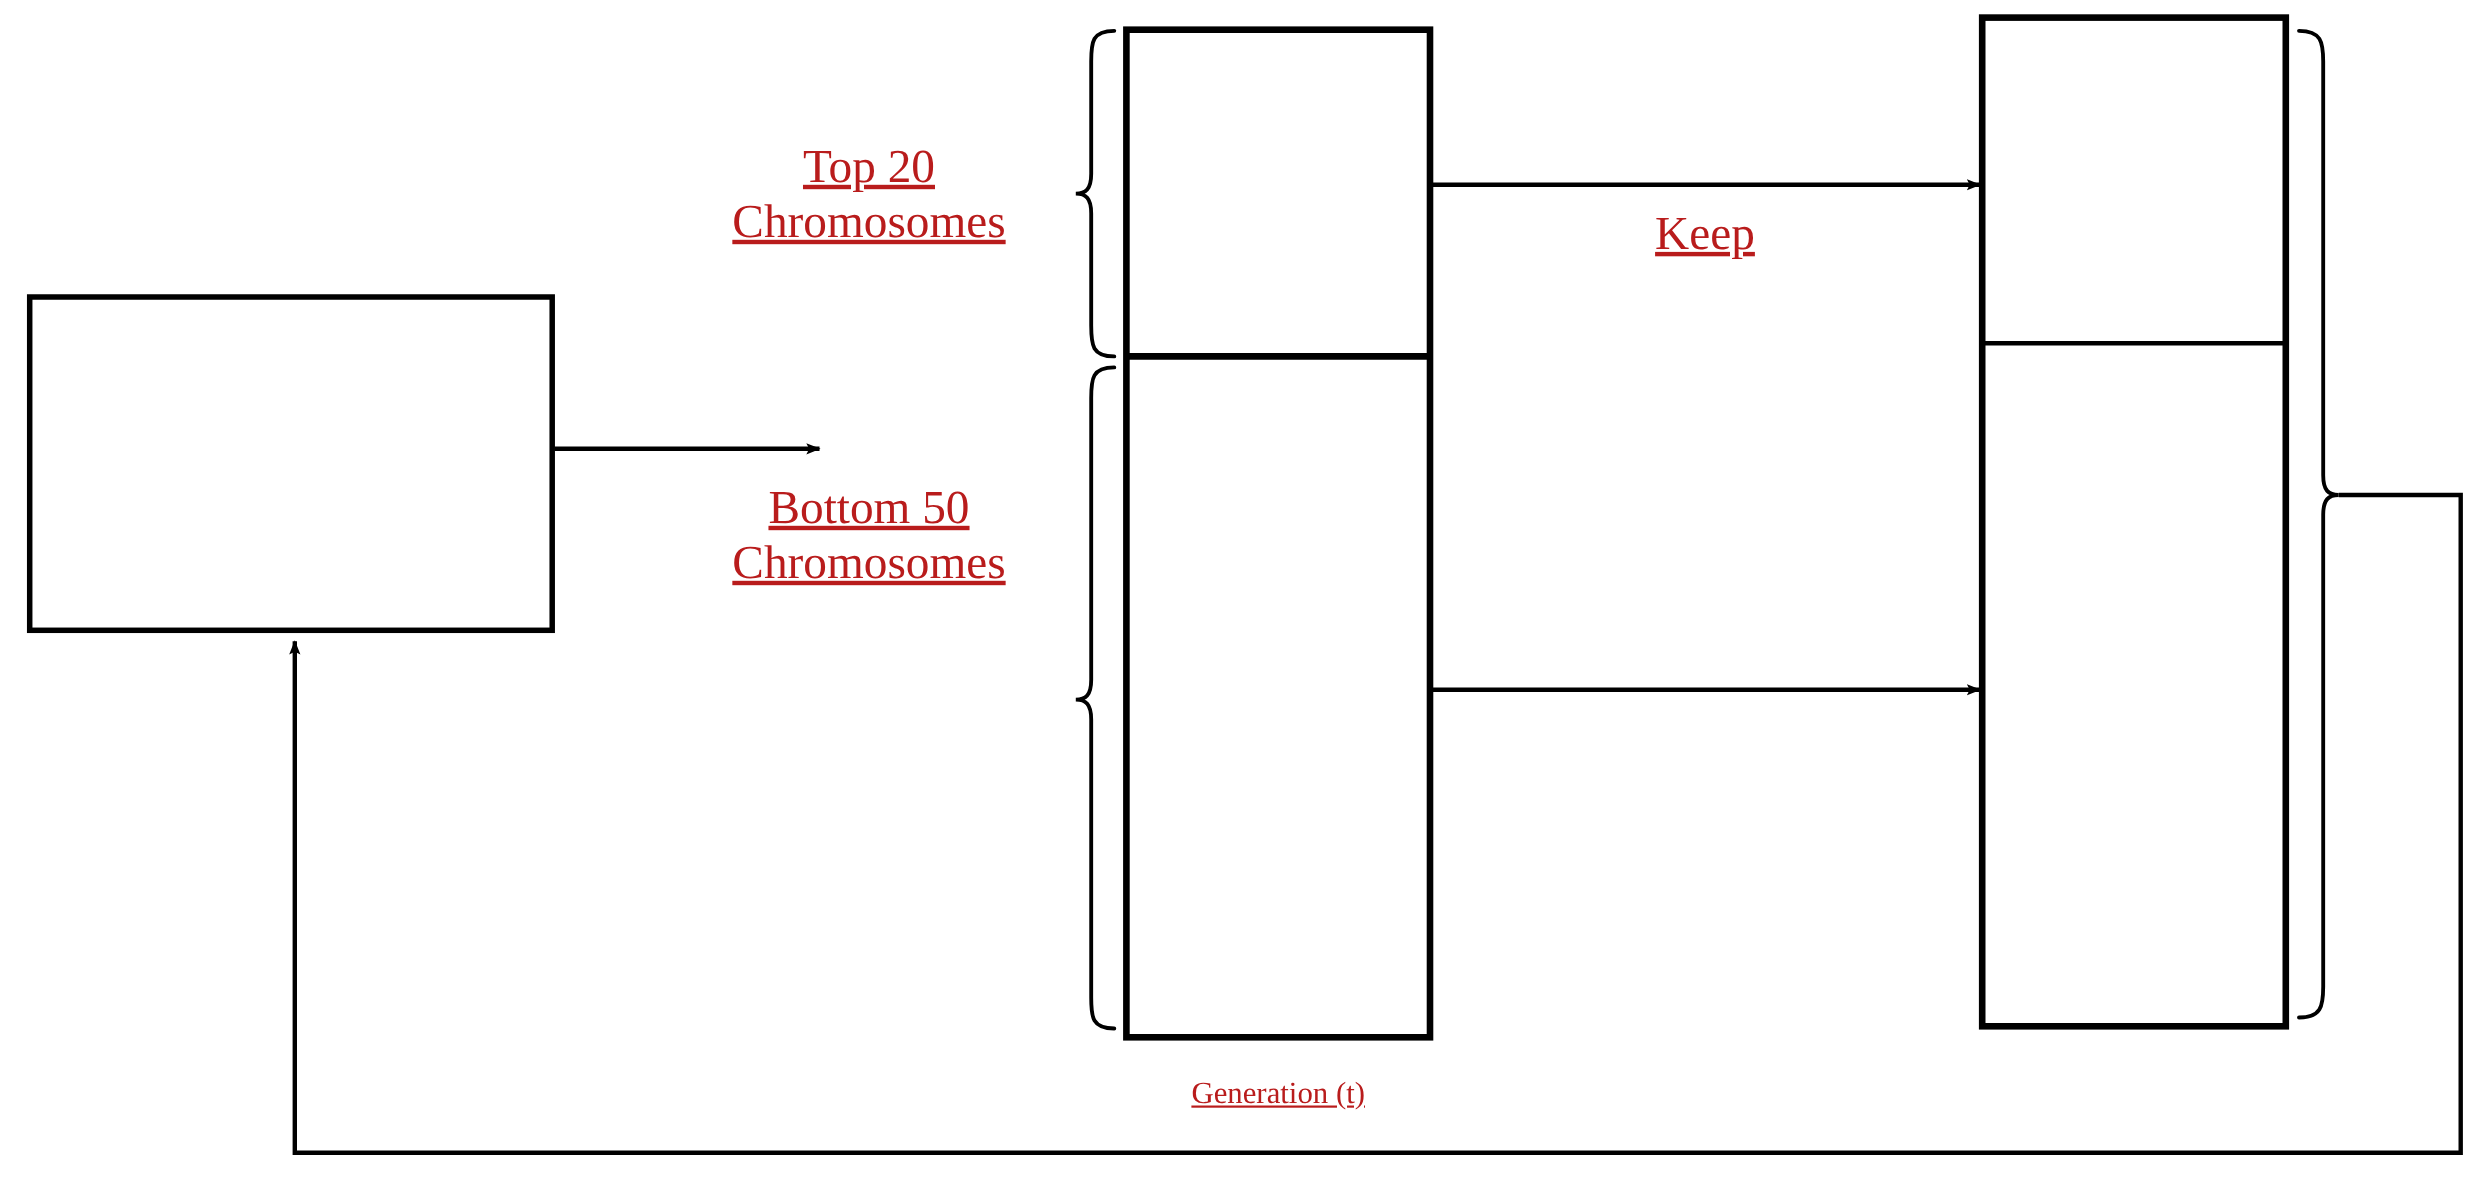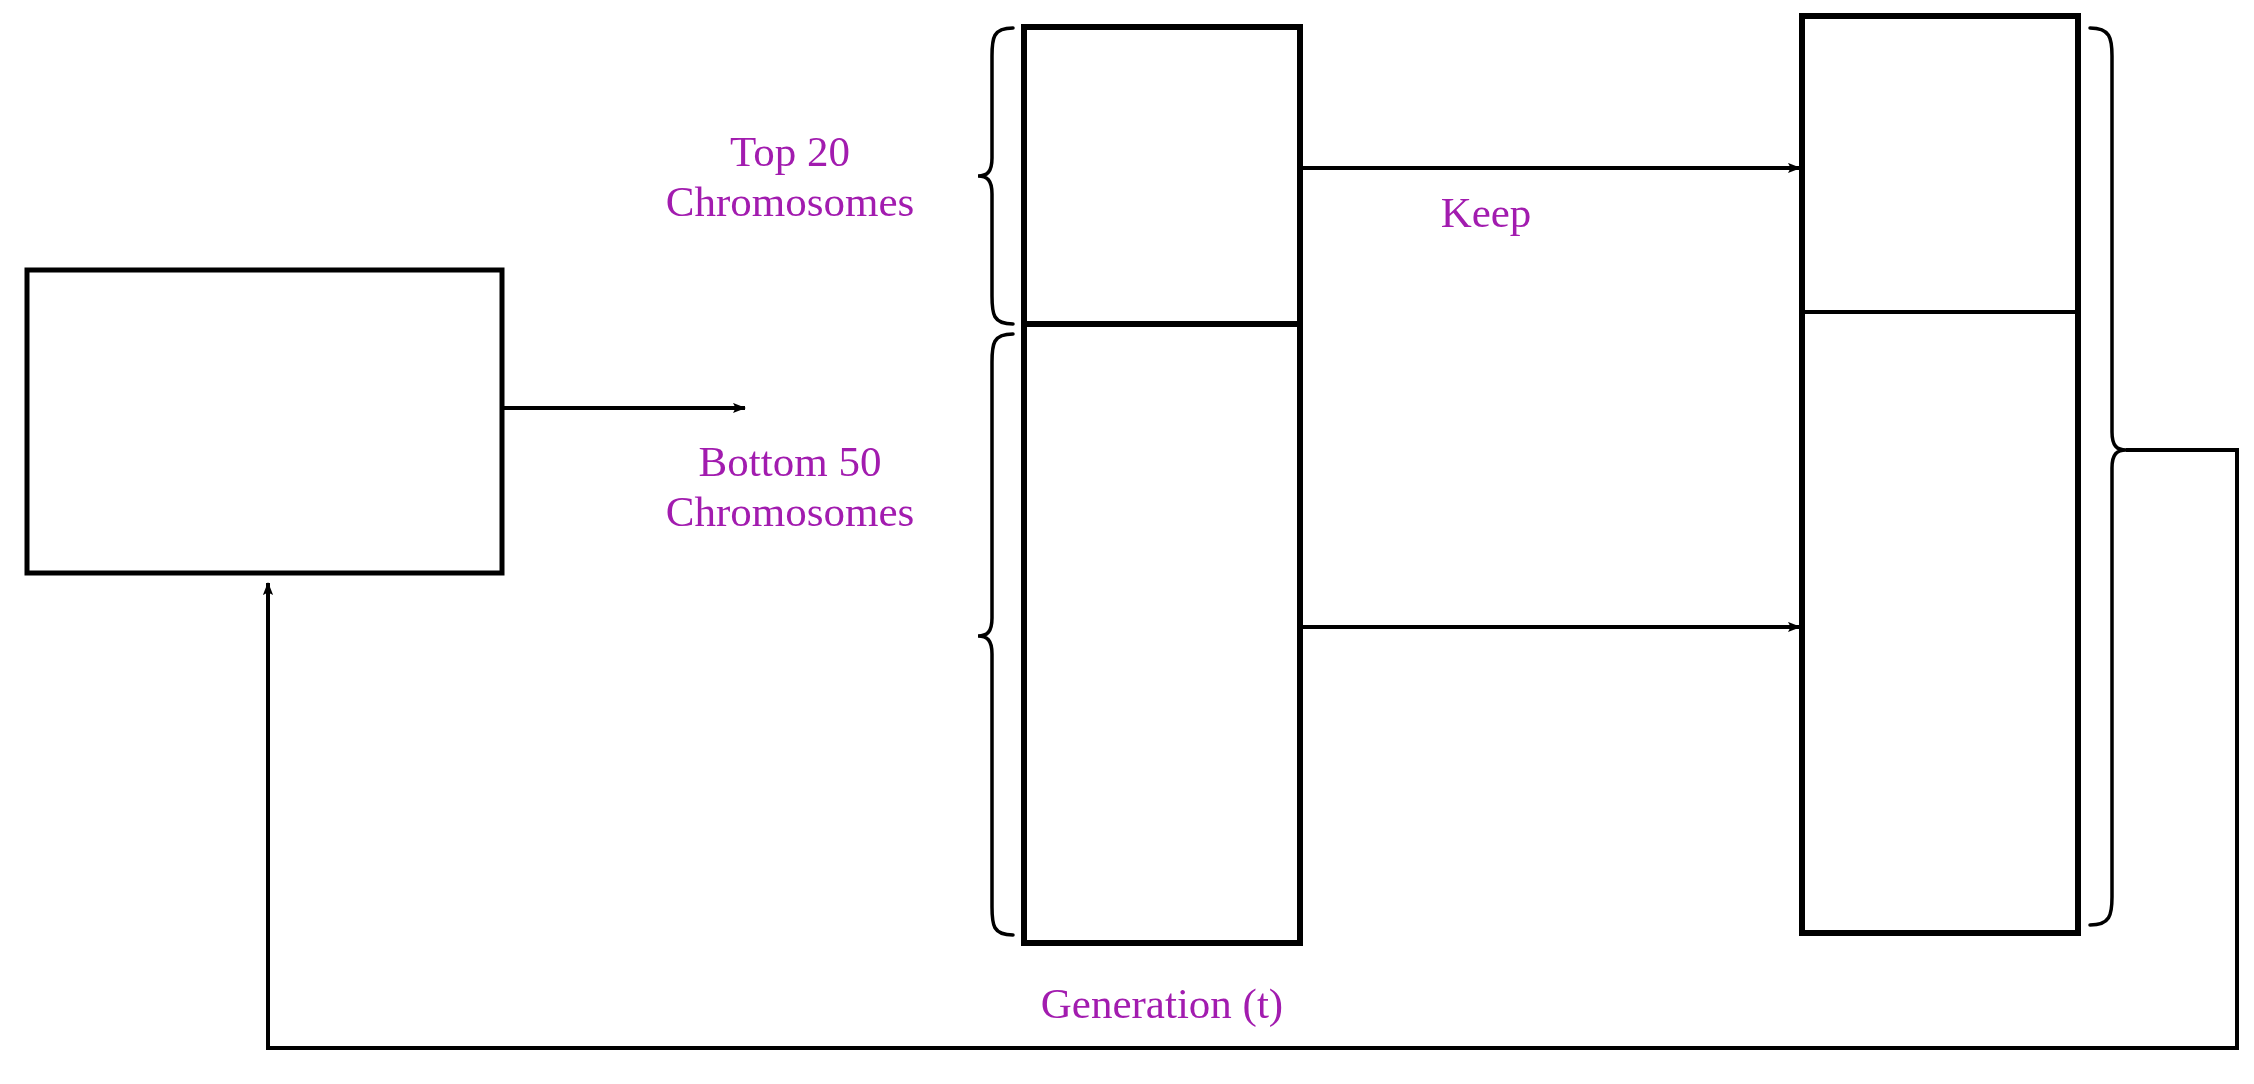--- a/index.html
+++ b/index.html
@@ -17,37 +17,38 @@
   }
   #diagram-svg {
     position: absolute;
     top: 0;
     left: 0;
     width: 2254px;
     height: 1084px;
   }
   .lbl {
     position: absolute;
-    color: #a21caf;
+    color: #b91c1c;
     text-align: center;
     line-height: 1.16;
     white-space: pre-line;
     font-family: "Liberation Serif", "DejaVu Serif", serif;
+    text-decoration: underline;
   }
   .lbl-box {
     font-size: 43px;
   }
   .lbl-brace {
     font-size: 43px;
   }
   .lbl-arrow {
     font-size: 43px;
   }
   .lbl-gen {
-    font-size: 43px;
+    font-size: 28px;
   }
 </style>
 </head>
 <body>
 
 <div id="canvas">
 
   <svg id="diagram-svg" viewBox="0 0 2254 1084">
     <defs>
       <marker id="arrowhead" markerWidth="13" markerHeight="11" refX="12" refY="5.5" orient="auto" markerUnits="userSpaceOnUse">
@@ -105,19 +106,19 @@
              L 268 583" fill="none" stroke="#000000" stroke-width="4" marker-end="url(#arrowhead-up)"></path>
   </svg>
 
 
   <div class="lbl lbl-brace" style="left:600px; top:127px; width:380px;">Top 20
 Chromosomes</div>
 
   <div class="lbl lbl-brace" style="left:600px; top:437px; width:380px;">Bottom 50
 Chromosomes</div>
 
-  <div class="lbl lbl-arrow" style="left:1296px; top:188px; width:380px;">Keep</div>
+  <div class="lbl lbl-arrow" style="left:1360px; top:188px; width:380px;">Keep</div>
 
 
   <div class="lbl lbl-gen" style="left:962px; top:979px; width:400px;">Generation (t)</div>
 
 
 </div>
 
 </body></html>

